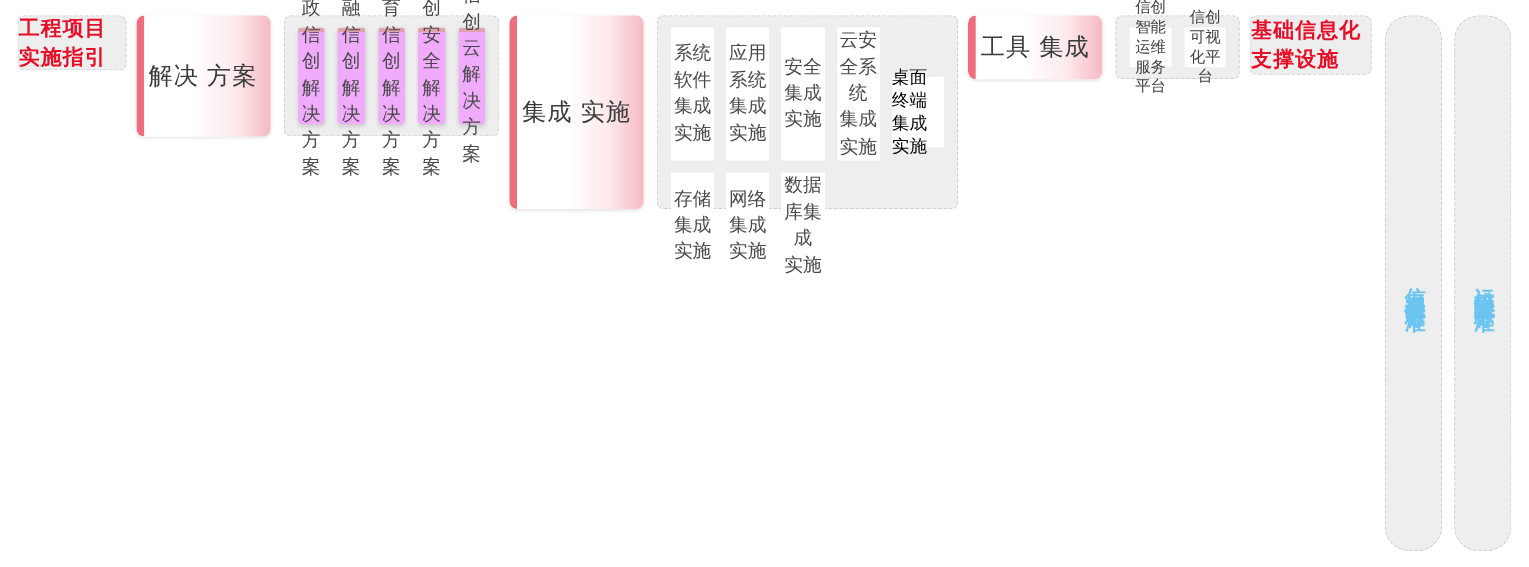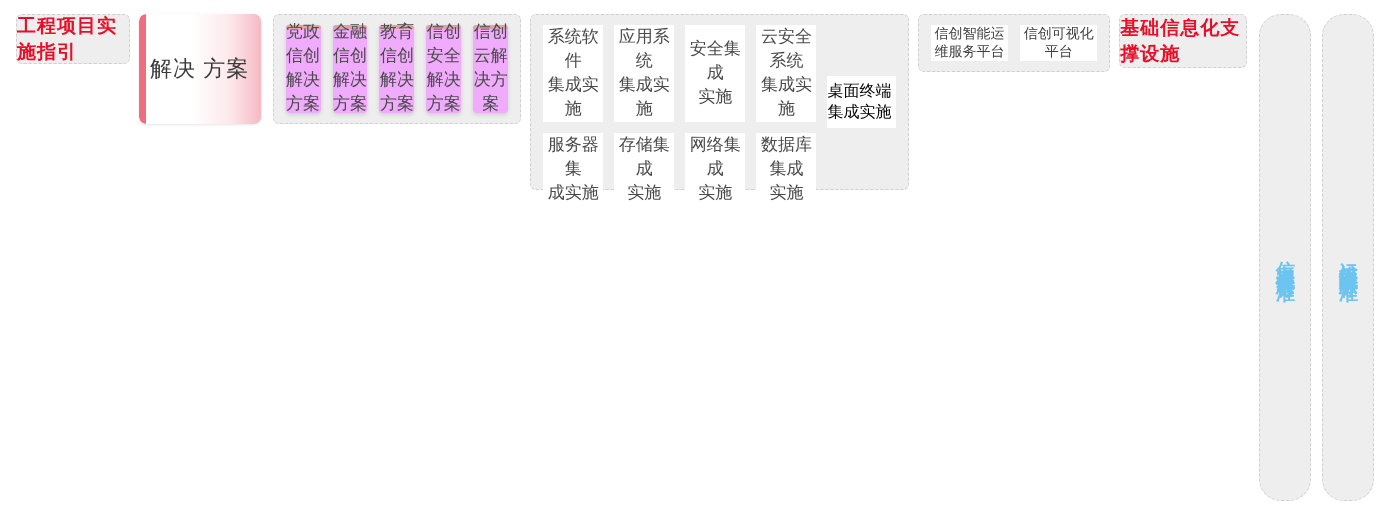--- a/index.html
+++ b/index.html
@@ -164,21 +164,21 @@
   .int-side {
     flex: 1 1 0;
     display: flex;
     align-items: center;
     justify-content: stretch;
     min-width: 0;
   }
   .int-card-tall {
     background: #ffffff;
     width: 100%;
-    height: 52px;
+    height: 64px;
     display: flex;
     align-items: center;
     justify-content: center;
   }
 
   
   .tool-row {
     display: flex;
     flex-direction: row;
     gap: 12px;
@@ -261,42 +261,42 @@
           </div>
           <div class="sol-card">
             <span class="card-text">信创云解
 决方案</span>
           </div>
         </div>
       </div>
     </div>
 
     <div class="band band-integration">
+      <div class="tab">
+        <span class="tab-label">集成
+实施</span>
+      </div>
       <div class="panel">
         <div class="int-wrap">
           <div class="int-grid">
             <div class="int-card">
               <span class="card-text">系统软件
 集成实施</span>
             </div>
             <div class="int-card">
               <span class="card-text">应用系统
 集成实施</span>
             </div>
             <div class="int-card">
               <span class="card-text">安全集成
 实施</span>
             </div>
             <div class="int-card">
               <span class="card-text">云安全系统
 集成实施</span>
-            </div>
-            <div class="int-card">
-              <span class="card-text">服务器集
-成实施</span>
             </div>
             <div class="int-card">
               <span class="card-text">存储集成
 实施</span>
             </div>
             <div class="int-card">
               <span class="card-text">网络集成
 实施</span>
             </div>
             <div class="int-card">
@@ -308,20 +308,24 @@
             <div class="int-card-tall">
               <span class="card-text">桌面终端
 集成实施</span>
             </div>
           </div>
         </div>
       </div>
     </div>
 
     <div class="band band-tools">
+      <div class="tab">
+        <span class="tab-label">工具
+集成</span>
+      </div>
       <div class="panel">
         <div class="tool-row">
           <div class="tool-card">
             <span class="card-text">信创智能运维服务平台</span>
           </div>
           <div class="tool-card">
             <span class="card-text">信创可视化平台</span>
           </div>
         </div>
       </div>

